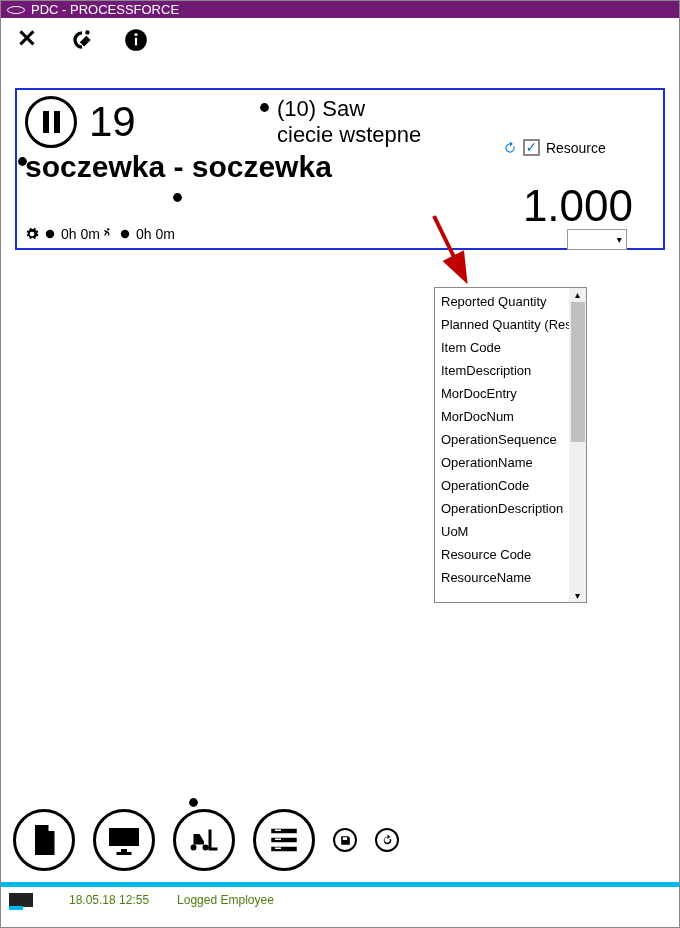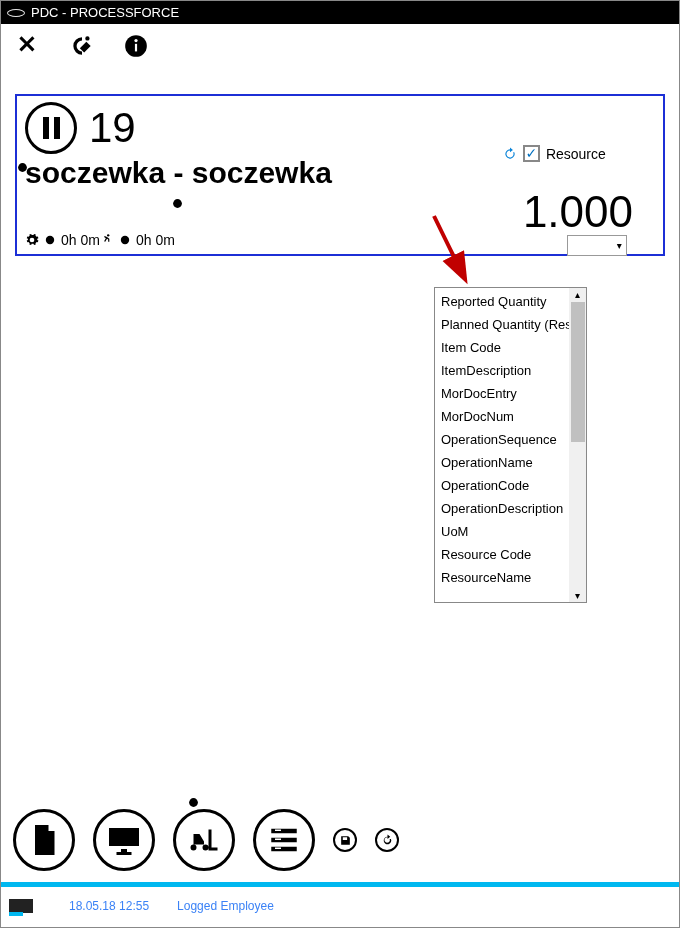--- a/index.html
+++ b/index.html
@@ -1,17 +1,17 @@
 <!DOCTYPE html>
 <html><head>
 <meta charset="utf-8">
 <style>
   * { box-sizing: border-box; margin: 0; padding: 0; }
   body { font-family: "Segoe UI", Arial, sans-serif; width: 680px; height: 928px; background: #fff; position: relative; overflow: hidden; border: 1px solid #888; }
-  .titlebar { background: #000000; color: #fff; height: 23px; display: flex; align-items: center; padding-left: 6px; font-size: 13px; font-weight: 400; }
+  .titlebar { background: #701a75; color: #fff; height: 17px; display: flex; align-items: center; padding-left: 6px; font-size: 13px; font-weight: 400; }
   .titlebar-glyph { display:inline-block; height:8px; border:1px solid #fff; border-radius:50%; width:18px; margin-right:6px; opacity:.9; }
   .toolbar { height: 40px; display:flex; align-items:center; gap:28px; padding-left:14px; margin-top:4px;}
   .toolbar svg { width:26px; height:26px; fill:#000;}
   .content { padding: 26px 14px 0 14px; position:relative; }
   .card { border:2px solid #1c2fd6; height:162px; position:relative; padding:6px 8px; }
   .pause-btn { width:52px; height:52px; border:3px solid #000; border-radius:50%; display:inline-flex; align-items:center; justify-content:center; background:#fff;}
   .pause-btn .bars { display:flex; gap:5px;}
   .pause-btn .bars span { width:6px; height:22px; background:#000;}
   .row-top { display:flex; align-items:center;}
   .count { font-size:42px; font-weight:300; margin-left:12px;}
@@ -39,21 +39,21 @@
 
   .footer-btns { position:absolute; bottom:56px; left:12px; display:flex; align-items:center; gap:18px;}
   .big-btn { width:62px; height:62px; border:3px solid #000; border-radius:50%; display:flex; align-items:center; justify-content:center; background:#fff;}
   .big-btn svg { width:36px; height:36px; fill:#000;}
   .sm-btn { width:24px; height:24px; border:2px solid #000; border-radius:50%; display:flex; align-items:center; justify-content:center;}
   .sm-btn svg { width:13px; height:13px; fill:#000;}
   .refresh-marker { position:absolute; top:-12px; left:175px; }
 
   .statusbar { position:absolute; bottom:0; left:0; right:0; height:45px; background:#fff;}
   .status-divider { height:5px; background:#00b8f0; width:100%;}
-  .status-row { display:flex; align-items:flex-end; height:26px; padding-left:8px; gap:28px; font-size:12px; color:#3b82f6;}
+  .status-row { display:flex; align-items:center; height:26px; padding-left:8px; gap:28px; font-size:12px; color:#4d7c0f;}
   .srv-ico { width:24px; height:14px; background:#222; position:relative; margin-right:8px;}
   .srv-ico::after { content:''; position:absolute; width:14px; height:4px; background:#00b8f0; left:0; bottom:-3px;}
   .dust { width:11px; height:11px; }
 </style>
 </head>
 <body>
 
 <div class="titlebar">
   <span class="titlebar-glyph"></span>
   <span>PDC - PROCESSFORCE</span>
@@ -76,20 +76,27 @@
 <div class="content">
   <div class="card">
     <div class="row-top">
       <div class="pause-btn">
         <span class="bars">
             <span></span>
             <span></span>
           </span>
       </div>
       <span class="count">19</span>
+    </div>
+    <div class="op-block">
+      <svg class="dust" style="position:absolute; left:-18px; top:6px;" viewBox="0 0 10 10">
+          <circle cx="5" cy="5" r="4" fill="#000"></circle>
+        </svg>
+      <div>(10) Saw</div>
+      <div>ciecie wstepne</div>
     </div>
     <svg class="dust" style="position:absolute; left:0px; top:66px;" viewBox="0 0 10 10">
         <circle cx="5" cy="5" r="4" fill="#000"></circle>
       </svg>
     <div class="item-name">soczewka - soczewka</div>
     <svg class="dust" style="position:absolute; left:155px; top:102px;" viewBox="0 0 10 10">
         <circle cx="5" cy="5" r="4" fill="#000"></circle>
       </svg>
 
     <div class="row-times">

